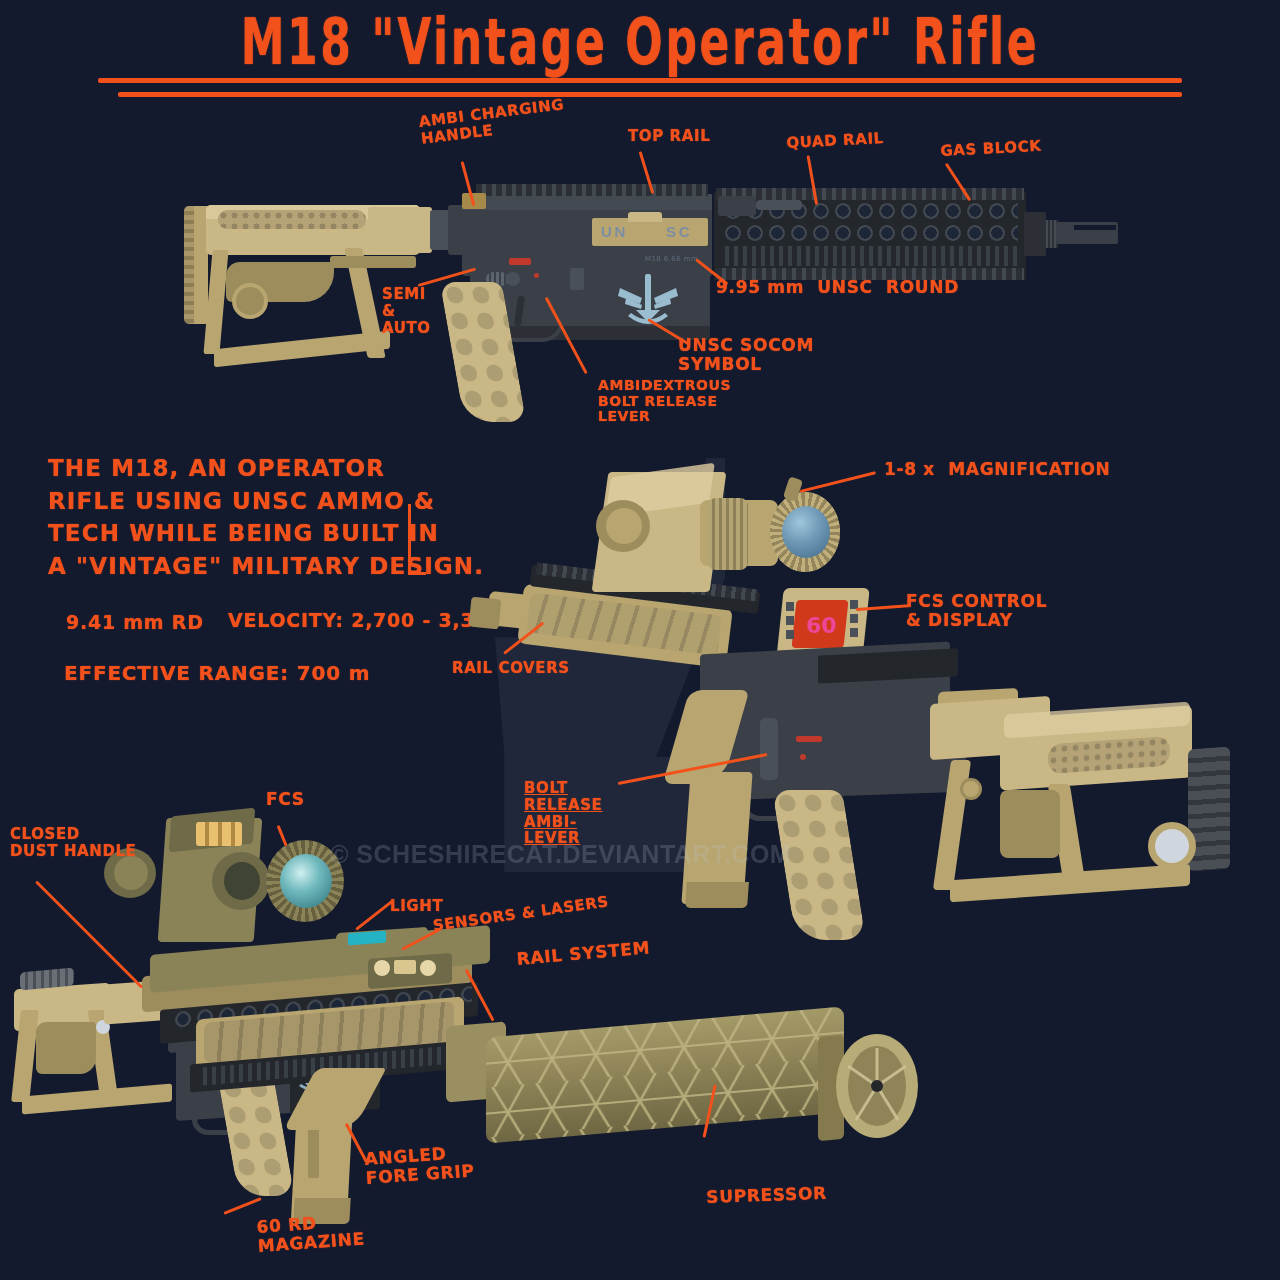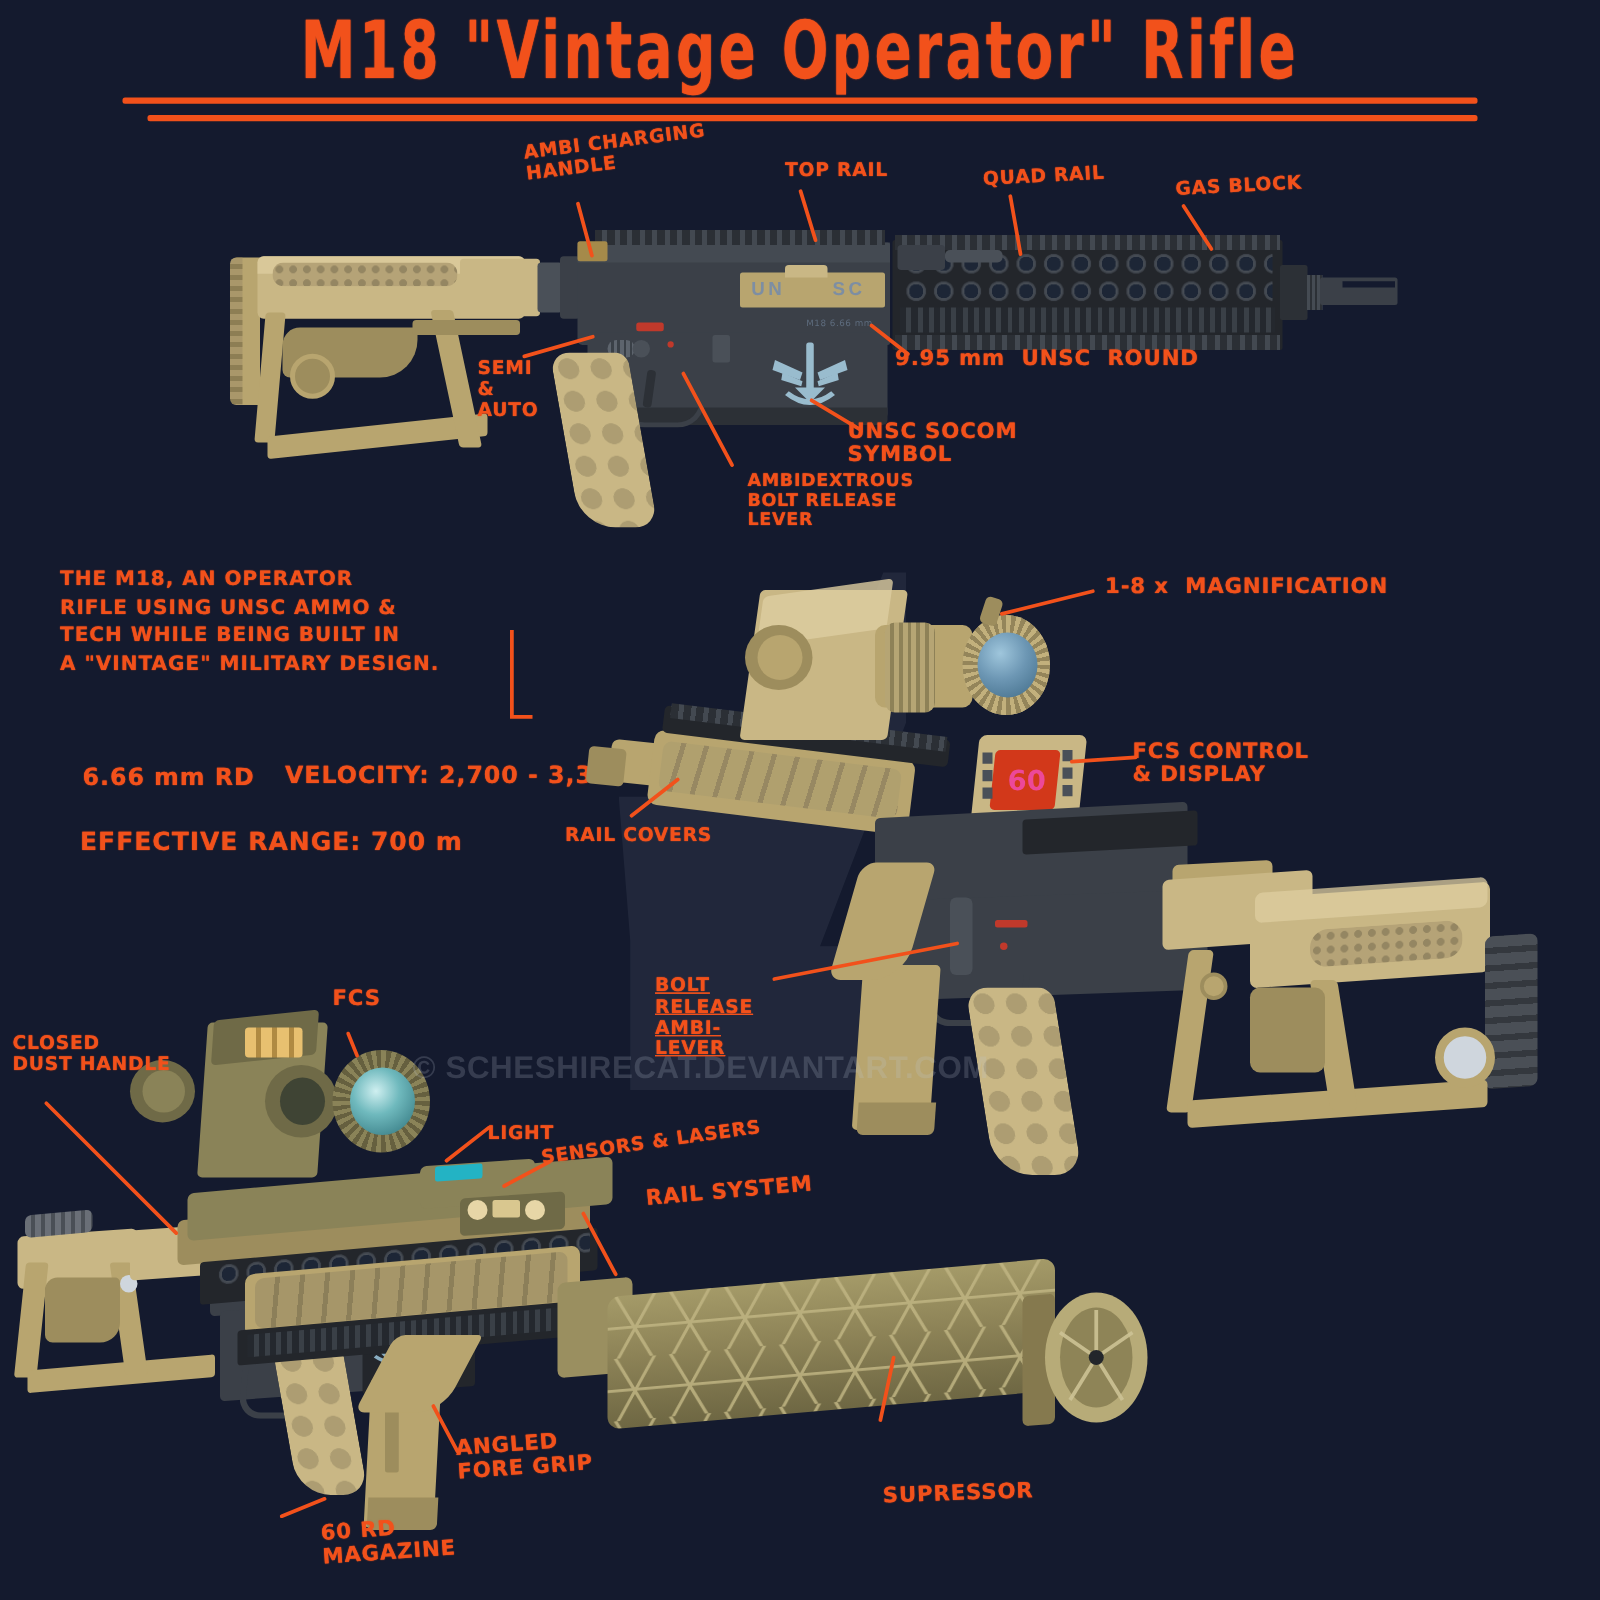--- a/index.html
+++ b/index.html
@@ -229,28 +229,28 @@
 LEVER</div>
   <div class="leader" style="left:546px;top:296px;width:86px;transform:rotate(62deg);"></div>
 
   <div class="lbl hand" style="left:678px;top:336px;">UNSC SOCOM
 SYMBOL</div>
   <div class="leader" style="left:648px;top:318px;width:48px;transform:rotate(31deg);"></div>
 
   <div class="lbl hand" style="left:716px;top:278px;">9.95 mm  UNSC  ROUND</div>
   <div class="leader" style="left:696px;top:258px;width:40px;transform:rotate(38deg);"></div>
 
-  <div class="hand" style="position:absolute;left:48px;top:452px;font-size:16px;line-height:1.42;letter-spacing:.05em;">THE M18, AN OPERATOR
+  <div class="hand" style="position:absolute;left:48px;top:452px;font-size:23px;line-height:1.42;letter-spacing:.05em;">THE M18, AN OPERATOR
 RIFLE USING UNSC AMMO &amp;
 TECH WHILE BEING BUILT IN
 A "VINTAGE" MILITARY DESIGN.</div>
   <div class="p" style="left:408px;top:504px;width:3px;height:70px;background:#f2511b;"></div>
   <div class="p" style="left:408px;top:572px;width:18px;height:3px;background:#f2511b;"></div>
 
-  <div class="hand" style="position:absolute;left:66px;top:612px;font-size:19px;">6.66 mm RD</div>
+  <div class="hand" style="position:absolute;left:66px;top:612px;font-size:19px;">9.41 mm RD</div>
   <div class="hand" style="position:absolute;left:228px;top:610px;font-size:19px;">VELOCITY: 2,700 - 3,300 F/S</div>
   <div class="hand" style="position:absolute;left:64px;top:662px;font-size:20px;">EFFECTIVE RANGE: 700 m</div>
 
   <div>
 
     <div class="p tan2" style="left:488px;top:594px;width:60px;height:34px;border-radius:6px;transform:rotate(6deg);"></div>
     <div class="p tan3" style="left:470px;top:598px;width:30px;height:30px;border-radius:4px;transform:rotate(6deg);"></div>
 
     <div class="p tan2" style="left:520px;top:596px;width:210px;height:60px;border-radius:8px;transform:rotate(7deg);"></div>
     <div class="p" style="left:528px;top:604px;width:192px;height:40px;border-radius:7px;transform:rotate(7deg);

